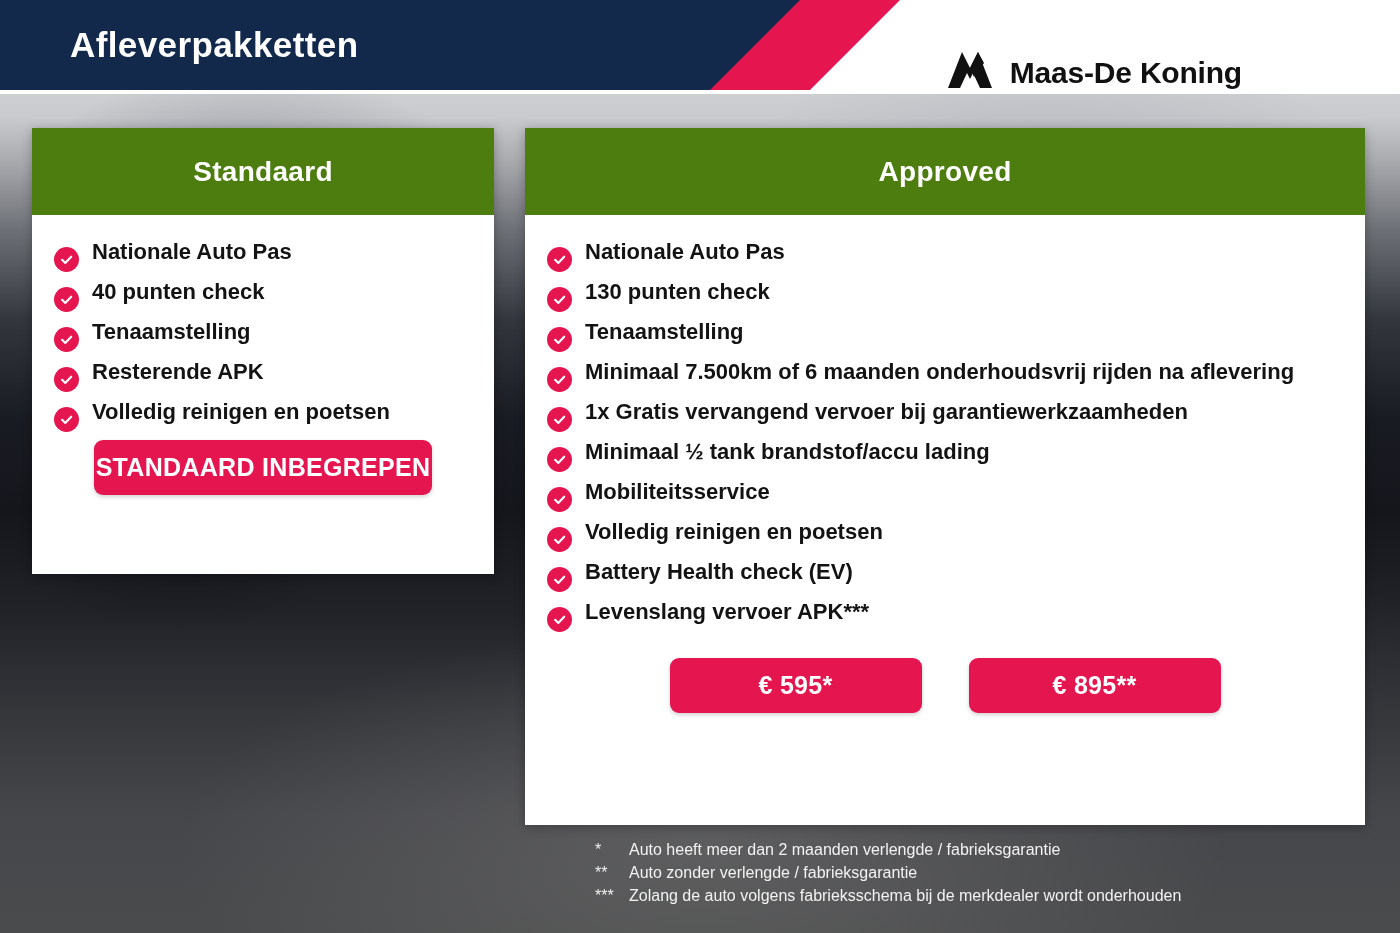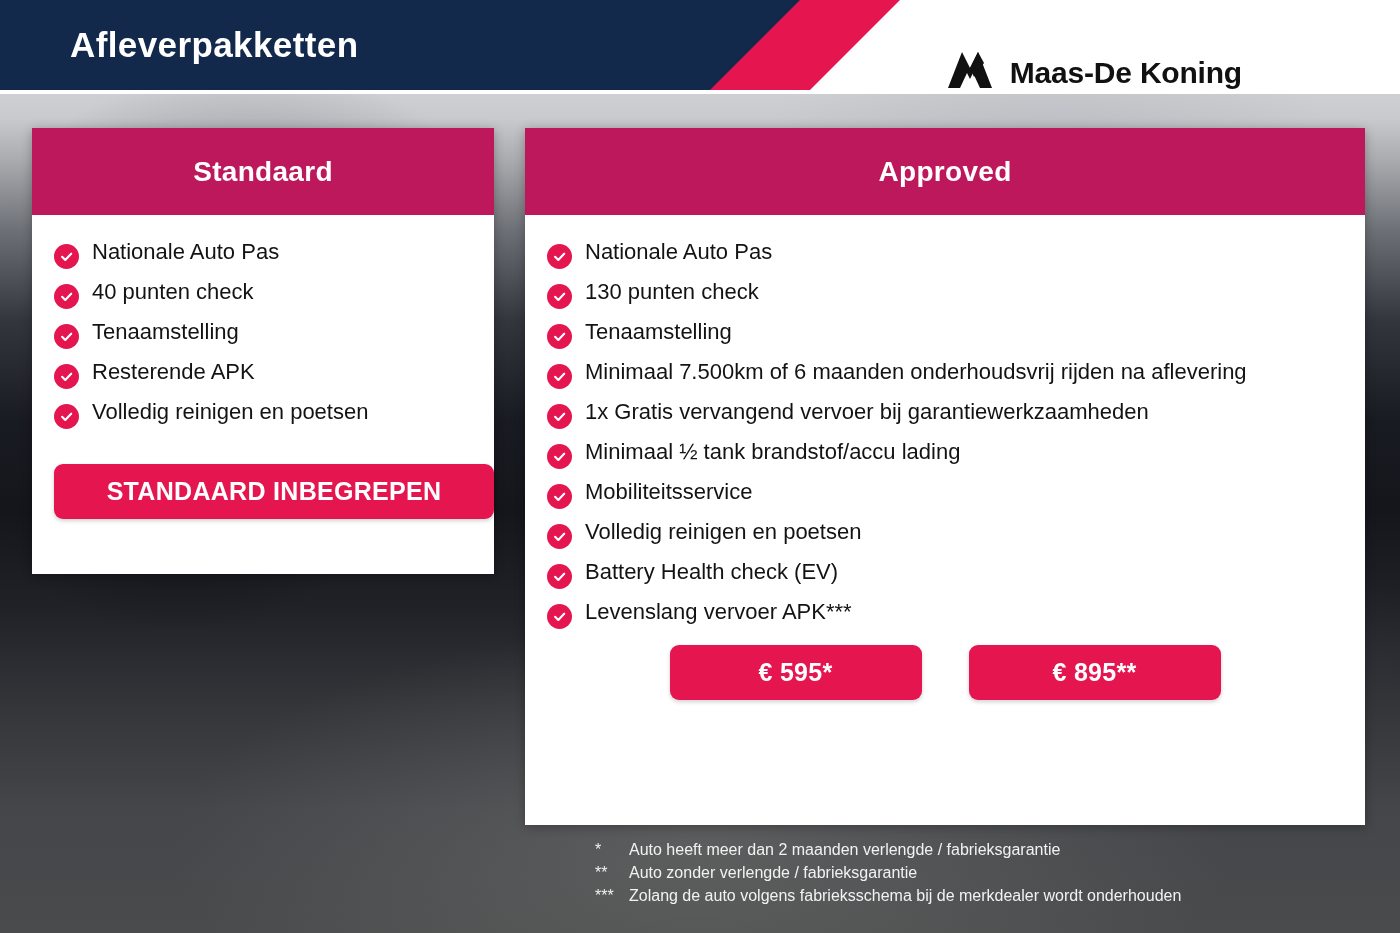--- a/index.html
+++ b/index.html
@@ -103,43 +103,43 @@
   }
 
   
   .card {
     position: absolute;
     background: #ffffff;
     box-shadow: 0 2px 10px rgba(0,0,0,0.28);
     z-index: 10;
   }
   .card-head {
-    background: #be185d;
+    background: #4d7c0f;
     color: #ffffff;
     display: flex; align-items: center; justify-content: center;
     font-size: 28px;
     font-weight: bold;
     letter-spacing: 0.3px;
   }
   .card-body { padding: 0 22px; }
 
   #card-standaard { left: 32px; top: 128px; width: 462px; height: 446px; }
   #card-standaard .card-head { height: 87px; }
   #card-approved  { left: 525px; top: 128px; width: 840px; height: 697px; }
   #card-approved .card-head { height: 87px; }
 
   
   .feat-list { list-style: none; }
   .feat {
     display: flex;
-    align-items: center;
+    align-items: flex-end;
     gap: 13px;
     color: #131313;
     font-size: 21px;
-    font-weight: normal;
+    font-weight: bold;
     line-height: 40px;
   }
   .feat-text { flex: 1; }
   .check-icon {
     flex: 0 0 auto;
     width: 25px; height: 25px;
     margin-top: 8px;
     border-radius: 50%;
     background: #e4154f;
     display: flex; align-items: center; justify-content: center;
@@ -157,30 +157,30 @@
     color: #ffffff;
     border: none;
     border-radius: 9px;
     font-family: "Liberation Sans", sans-serif;
     font-weight: bold;
     cursor: pointer;
     box-shadow: 0 2px 4px rgba(0,0,0,0.18);
   }
   #std-cta {
     display: block;
-    margin: 32px auto 0;
-    width: 440px; height: 55px;
+    margin: 8px auto 0;
+    width: 338px; height: 55px;
     font-size: 25px;
     letter-spacing: 0.3px;
   }
   .price-row {
     display: flex;
     justify-content: center;
     gap: 47px;
-    margin-top: 13px;
+    margin-top: 26px;
   }
   .price-btn {
     width: 252px; height: 55px;
     font-size: 25px;
     letter-spacing: 0.3px;
   }
 
   
   .footnotes {
     position: absolute;

